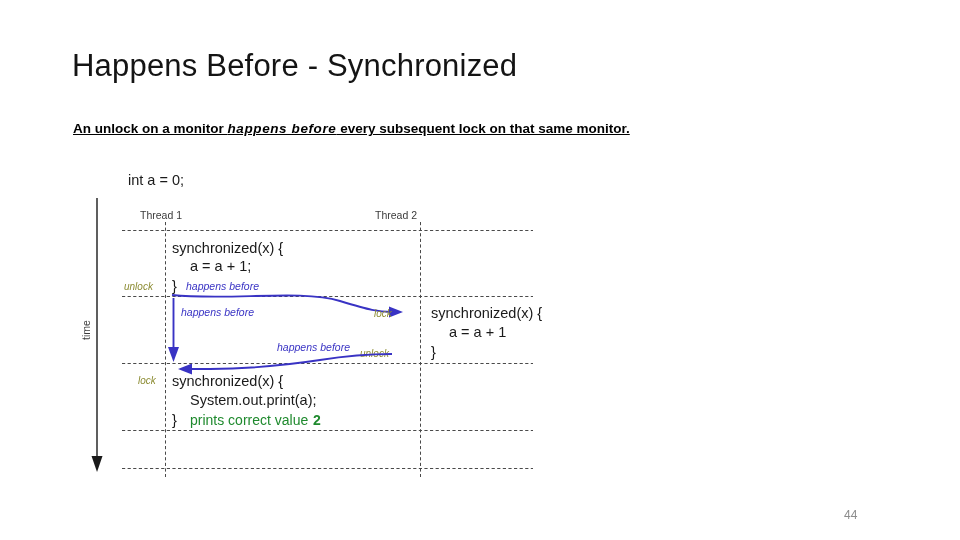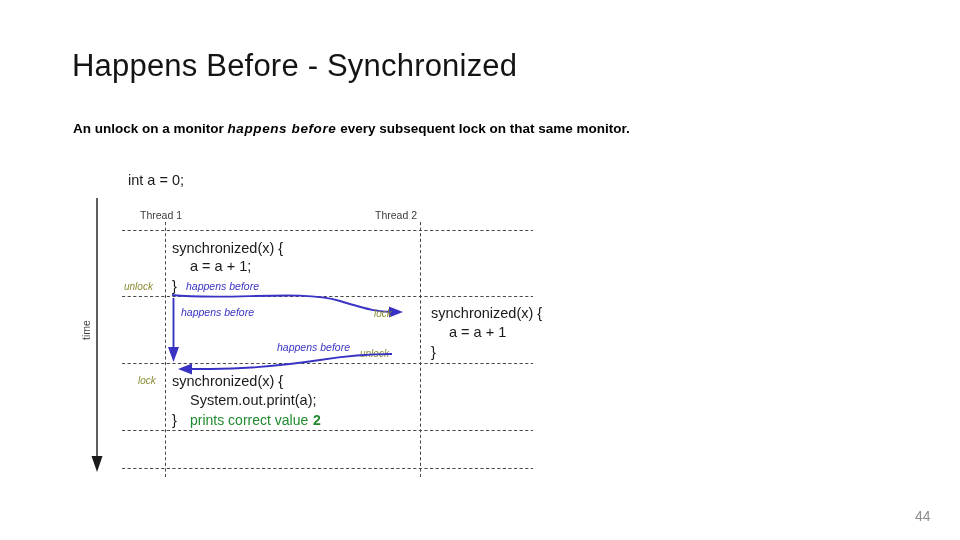--- a/index.html
+++ b/index.html
@@ -30,20 +30,21 @@
 
   
   #slide-subtitle {
     position: absolute;
     left: 73px;
     top: 121px;
     font-size: 13.5px;
     font-weight: 600;
     color: #000000;
     white-space: nowrap;
+    text-decoration: underline;
   }
   #slide-subtitle .em {
     font-style: italic;
     font-weight: 600;
     letter-spacing: 0.6px;
   }
 
   
   #diagram {
     position: absolute;
@@ -109,23 +110,23 @@
   }
   .time-axis {
     stroke: #1a1a1a;
     stroke-width: 1.4;
     fill: none;
   }
 
   
   #page-number {
     position: absolute;
-    left: 915px;
+    left: 844px;
     top: 508px;
-    font-size: 14px;
+    font-size: 12px;
     color: #8c8c8c;
   }
 </style>
 </head>
 <body>
 
 <div id="slide-title">Happens Before - Synchronized</div>
 
 <div id="slide-subtitle">
   <span>An unlock on a monitor </span><span class="em">happens before</span><span> every subsequent lock on that same monitor.</span>

